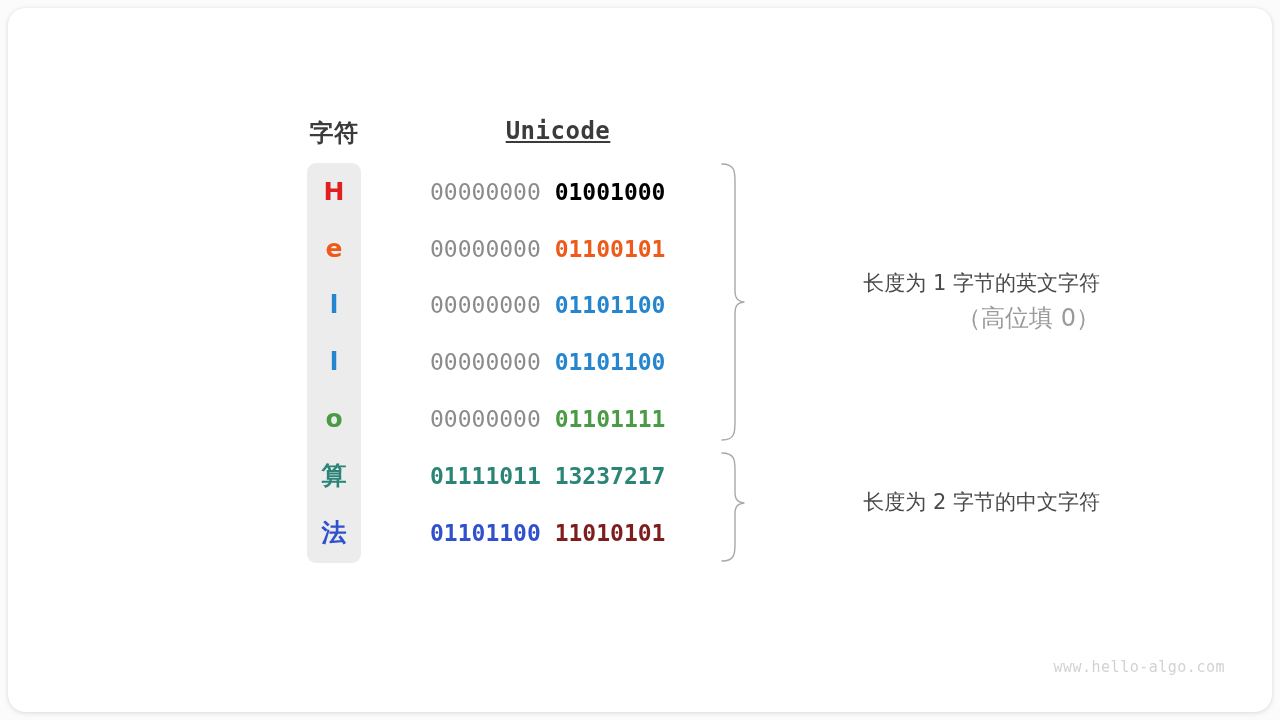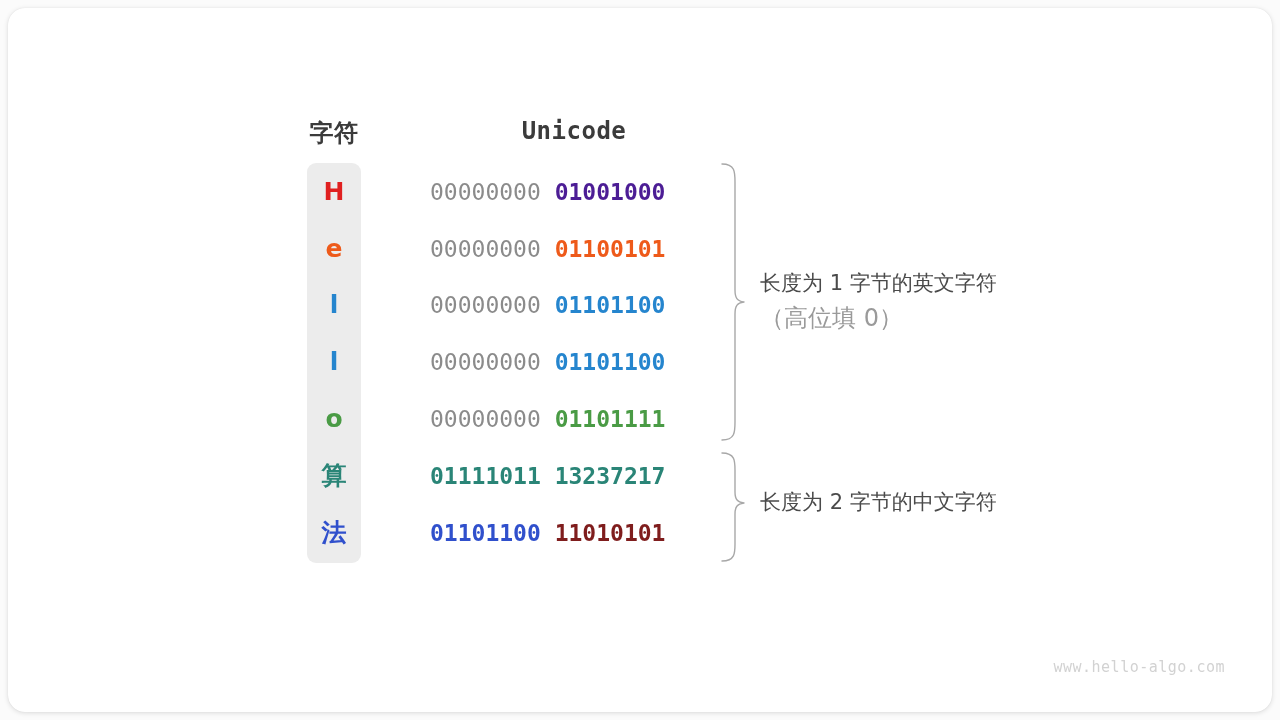--- a/index.html
+++ b/index.html
@@ -44,23 +44,24 @@
     text-align: center;
     white-space: nowrap;
     letter-spacing: 0.5px;
   }
   #header-char {
     left: 280px;
     top: 117px;
     width: 108px;
   }
   #header-unicode {
-    left: 448px;
+    left: 432px;
     top: 117px;
     width: 252px;
+    text-decoration: underline;
   }
 
   
   #char-column-bg {
     position: absolute;
     left: 307px;
     top: 163px;
     width: 54px;
     height: 400px;
     background: #ececec;
@@ -113,21 +114,21 @@
     left: 0;
     top: 0;
     width: 1280px;
     height: 720px;
     pointer-events: none;
   }
 
   
   .annotation {
     position: absolute;
-    text-align: left;
+    text-align: right;
     font-family: "DejaVu Sans", "Liberation Sans", sans-serif;
     white-space: nowrap;
   }
   .annotation .main {
     font-size: 21px;
     color: #4a4a4a;
     line-height: 36px;
   }
   .annotation .sub {
     font-size: 24px;
@@ -164,21 +165,21 @@
   <div id="card"></div>
 
   <div class="col-header" id="header-char">字符</div>
   <div class="col-header" id="header-unicode">Unicode</div>
 
   <div id="char-column-bg"></div>
 
   <div id="rows-container">
       <div class="row" style="top: 175px;">
         <div class="char" style="color: rgb(224, 32, 32);">H</div>
-        <div class="bits"><span class="hi">00000000</span><span> </span><span class="lo" style="color: #4c1d95; text-align: right;">01001000</span></div>
+        <div class="bits"><span class="hi">00000000</span><span> </span><span class="lo" style="color: #000000; text-align: right;">01001000</span></div>
       </div>
       <div class="row" style="top: 232px;">
         <div class="char" style="color: rgb(238, 90, 26);">e</div>
         <div class="bits"><span class="hi">00000000</span><span> </span><span class="lo" style="color: rgb(238, 90, 26);">01100101</span></div>
       </div>
       <div class="row" style="top: 288px;">
         <div class="char" style="color: rgb(37, 133, 206);">l</div>
         <div class="bits"><span class="hi">00000000</span><span> </span><span class="lo" style="color: rgb(37, 133, 206);">01101100</span></div>
       </div>
       <div class="row" style="top: 345px;">

